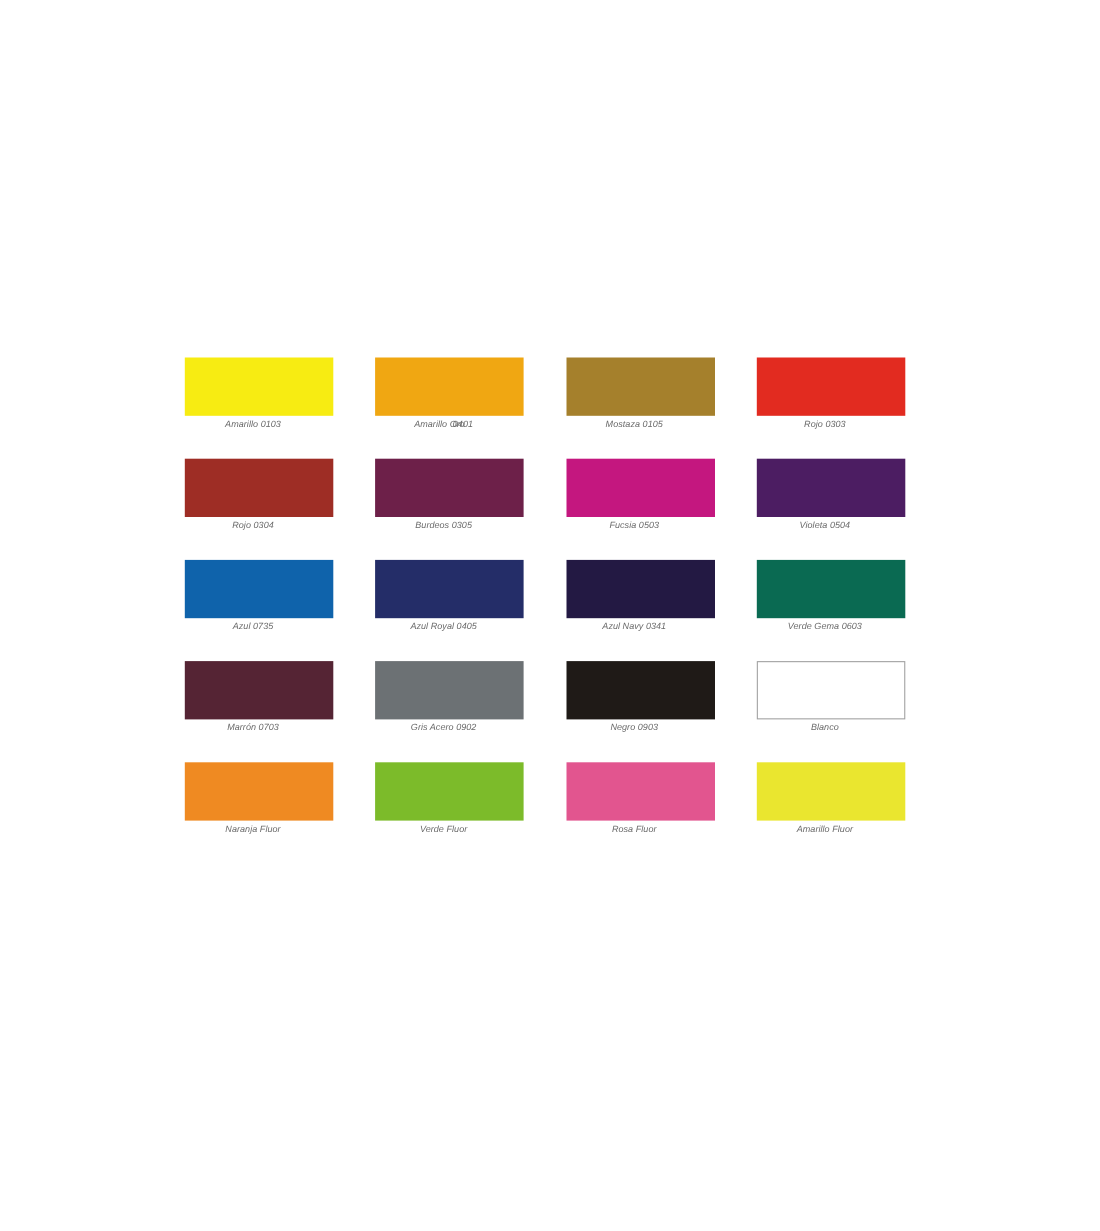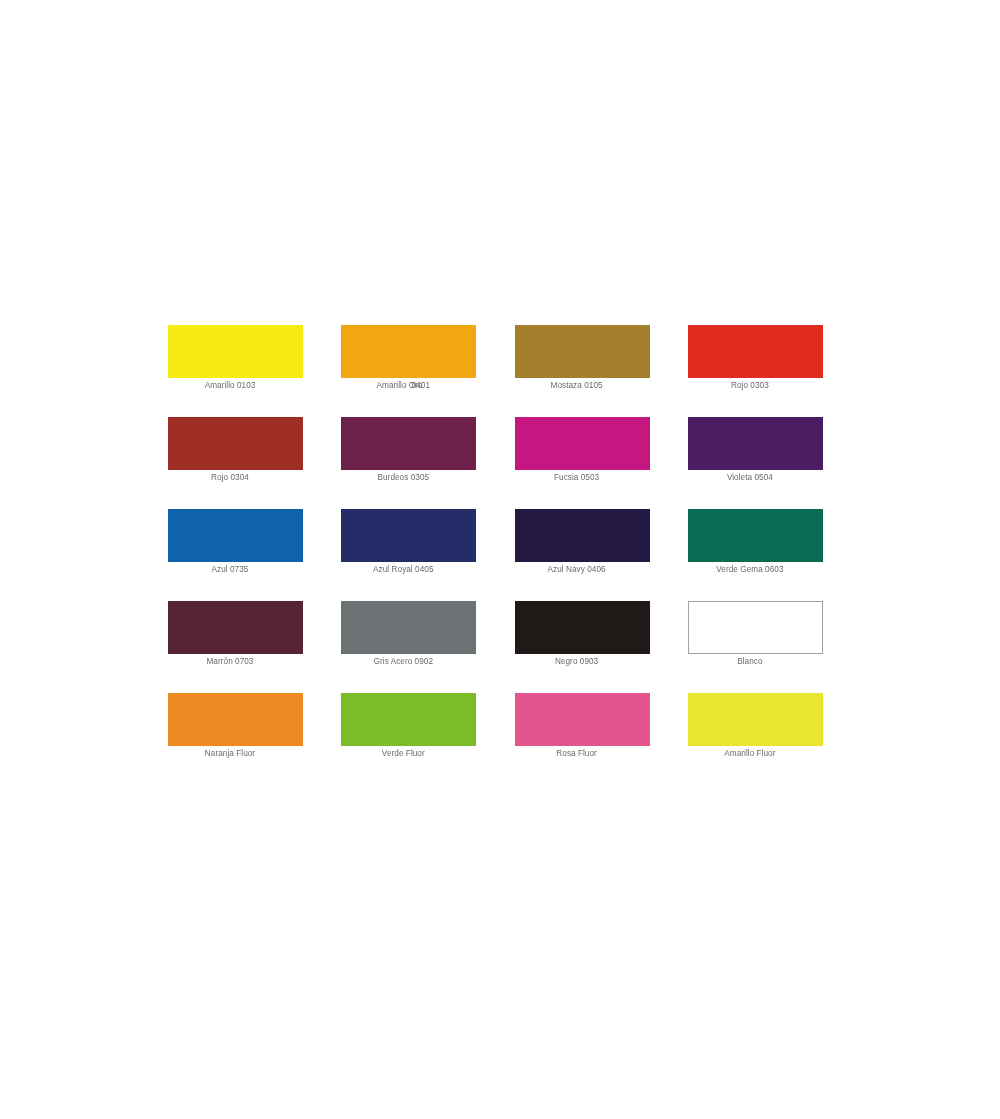--- a/index.html
+++ b/index.html
@@ -25,20 +25,21 @@
 
   .swatch-grid {
     display: grid;
     grid-template-columns: repeat(4, 135px);
     column-gap: 38.3px;
     row-gap: 25px;
   }
 
   .swatch-cell {
     width: 124px;
+    font-style: italic;
   }
 
   .swatch-chip {
     width: 135px;
     height: 53px;
     box-sizing: border-box;
     display: block;
   }
 
   .swatch-chip.bordered {
@@ -108,21 +109,21 @@
       <div class="swatch-cell">
         <span class="swatch-chip" style="background-color: rgb(15, 99, 171);"></span>
         <span class="swatch-label">Azul 0735</span>
       </div>
       <div class="swatch-cell">
         <span class="swatch-chip" style="background-color: rgb(36, 45, 104);"></span>
         <span class="swatch-label">Azul Royal 0405</span>
       </div>
       <div class="swatch-cell">
         <span class="swatch-chip" style="background-color: rgb(35, 25, 67);"></span>
-        <span class="swatch-label">Azul Navy 0406</span>
+        <span class="swatch-label">Azul Navy 0341</span>
       </div>
       <div class="swatch-cell">
         <span class="swatch-chip" style="background-color: rgb(10, 106, 82);"></span>
         <span class="swatch-label">Verde Gema 0603</span>
       </div>
       <div class="swatch-cell">
         <span class="swatch-chip" style="background-color: rgb(85, 36, 52);"></span>
         <span class="swatch-label">Marrón 0703</span>
       </div>
       <div class="swatch-cell">

